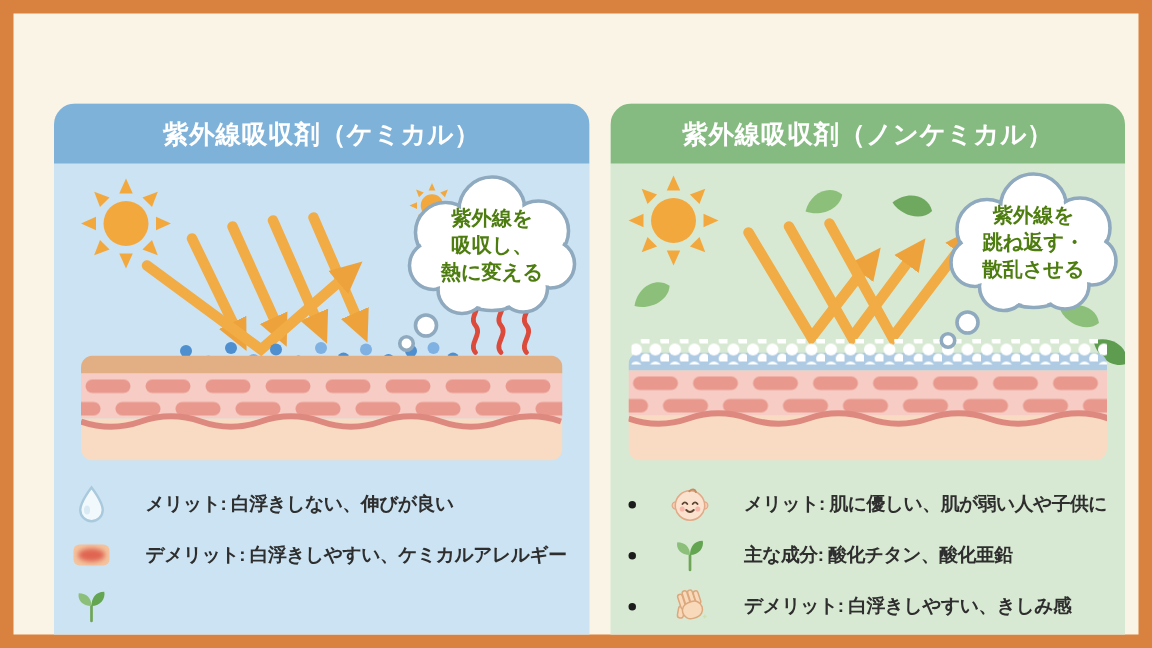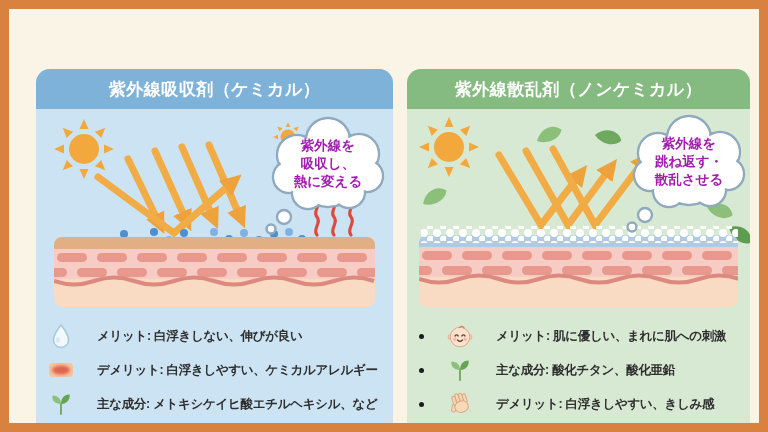--- a/index.html
+++ b/index.html
@@ -25,21 +25,21 @@
   .panel.left .panel-header{ background:#7FB2D9; }
   .panel.right .panel-header{ background:#85BB81; }
   .illustration{ position:relative; flex:0 0 200px; }
   .illustration > svg{ position:absolute; left:0; top:0; }
   .bubble{ position:absolute; width:128px; height:100px; }
   .panel.left .bubble{ left:228px; top:10px; }
   .panel.right .bubble{ left:218px; top:8px; }
   .bubble svg{ position:absolute; left:0; top:0; overflow:visible; }
   .bubble-text{
     position:absolute; left:0; top:18px; width:128px; text-align:center;
-    font-size:13.5px; font-weight:800; line-height:1.32; color:#a21caf;
+    font-size:13.5px; font-weight:800; line-height:1.32; color:#4d7c0f;
     white-space:pre-line;
   }
   .bullets{ flex:1; padding:10px 10px 0 12px; }
   .bullet-row{ display:flex; align-items:center; gap:23px; height:34px; }
   .bdot{ width:5px; height:5px; border-radius:50%; background:#1c1c1c; flex:0 0 5px; }
   .bicon{ width:26px; height:26px; flex:0 0 26px; display:flex; align-items:center; justify-content:center; }
   .btext{ font-size:12.5px; font-weight:700; letter-spacing:-0.3px; white-space:nowrap; }
 </style>
 </head>
 <body>
@@ -191,28 +191,27 @@
         <span class="btext">デメリット: 白浮きしやすい、ケミカルアレルギー</span>
       </div>
       <div class="bullet-row">
         <span class="bicon">
           <svg width="26" height="26" viewBox="0 0 26 26">
             <path d="M13,23 q0,-7 0,-10" stroke="#6FA557" stroke-width="1.8" fill="none" stroke-linecap="round"></path>
             <path d="M13,13 C7,13 3.5,9 4.5,4.5 C10,4.5 13,8 13,13 Z" fill="#8CC07A"></path>
             <path d="M13,13 C19,13 22.5,8 21.5,3.5 C15.5,3.5 13,8 13,13 Z" fill="#63A551"></path>
           </svg>
         </span>
-        <span class="btext">主な成分: メトキシケイヒ酸エチルヘキシル、など</span>
       </div>
     </div>
   </div>
 
   <div class="panel right">
     <div class="panel-header">
-      <span>紫外線散乱剤（ノンケミカル）</span>
+      <span>紫外線吸収剤（ノンケミカル）</span>
     </div>
 
     <div class="illustration">
       <svg width="343" height="200" viewBox="0 0 343 200">
         <defs>
           <marker id="ahR" viewBox="0 0 10 10" refX="5" refY="5" markerWidth="3.2" markerHeight="3.2" orient="auto">
             <path d="M0,0.5 L9.5,5 L0,9.5 Z" fill="#EDA23B"></path>
           </marker>
           <pattern id="cellsR" patternUnits="userSpaceOnUse" width="40" height="30" patternTransform="translate(12,138)">
             <rect x="3" y="4" width="30" height="9" rx="4.5" fill="#E8988D"></rect>
@@ -307,21 +306,21 @@
             <circle cx="22.5" cy="14" r="2.4" fill="#F6CDB4" stroke="#E2A987" stroke-width="0.8"></circle>
             <circle cx="13" cy="14" r="9.8" fill="#FBE2CE" stroke="#E2A987" stroke-width="1"></circle>
             <path d="M12.5,4.5 q3,-2.5 4.5,0.5" stroke="#C98C5F" stroke-width="1.3" fill="none" stroke-linecap="round"></path>
             <path d="M8,13 q1.6,-2.2 3.2,0" stroke="#5F4533" stroke-width="1.3" fill="none" stroke-linecap="round"></path>
             <path d="M14.8,13 q1.6,-2.2 3.2,0" stroke="#5F4533" stroke-width="1.3" fill="none" stroke-linecap="round"></path>
             <path d="M10.5,17 q2.5,2.6 5,0" stroke="#5F4533" stroke-width="1.3" fill="none" stroke-linecap="round"></path>
             <circle cx="7.8" cy="16.3" r="1.7" fill="#F5AFA5" opacity="0.85"></circle>
             <circle cx="18.2" cy="16.3" r="1.7" fill="#F5AFA5" opacity="0.85"></circle>
           </svg>
         </span>
-        <span class="btext">メリット: 肌に優しい、まれに肌への刺激</span>
+        <span class="btext">メリット: 肌に優しい、肌が弱い人や子供に</span>
       </div>
       <div class="bullet-row">
         <span class="bdot"></span>
         <span class="bicon">
           <svg width="26" height="26" viewBox="0 0 26 26">
             <path d="M13,23 q0,-7 0,-10" stroke="#6FA557" stroke-width="1.8" fill="none" stroke-linecap="round"></path>
             <path d="M13,13 C7,13 3.5,9 4.5,4.5 C10,4.5 13,8 13,13 Z" fill="#8CC07A"></path>
             <path d="M13,13 C19,13 22.5,8 21.5,3.5 C15.5,3.5 13,8 13,13 Z" fill="#63A551"></path>
           </svg>
         </span>

